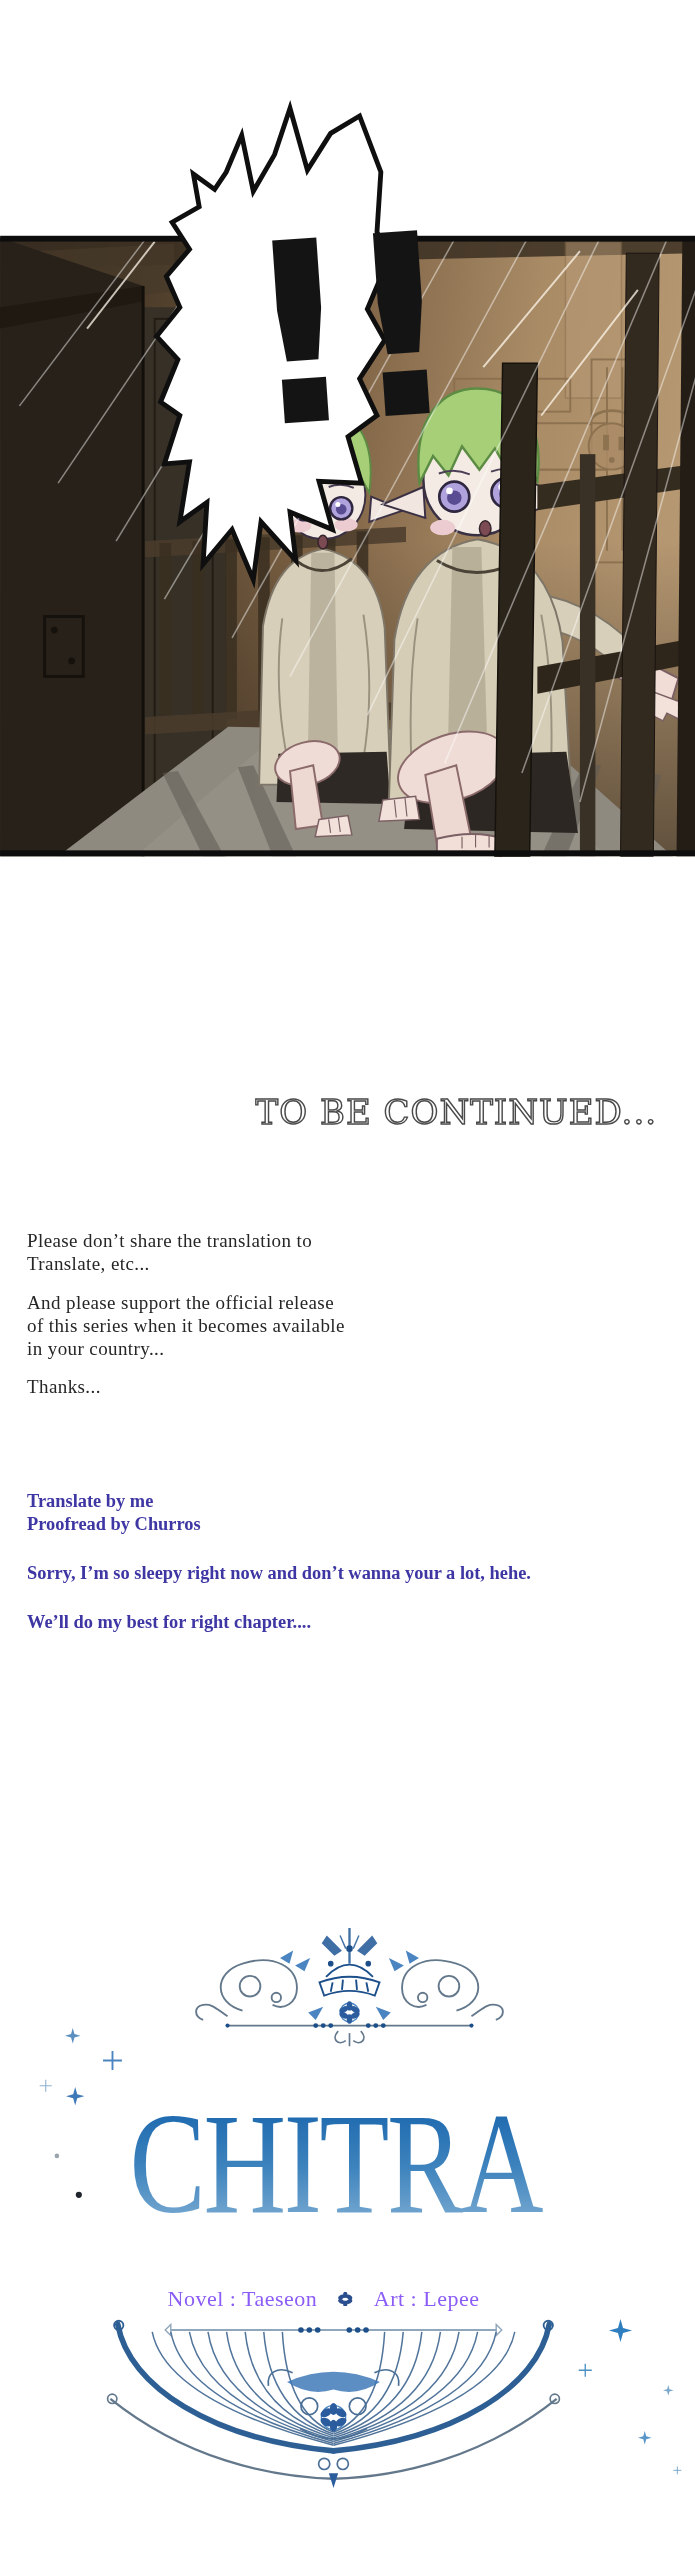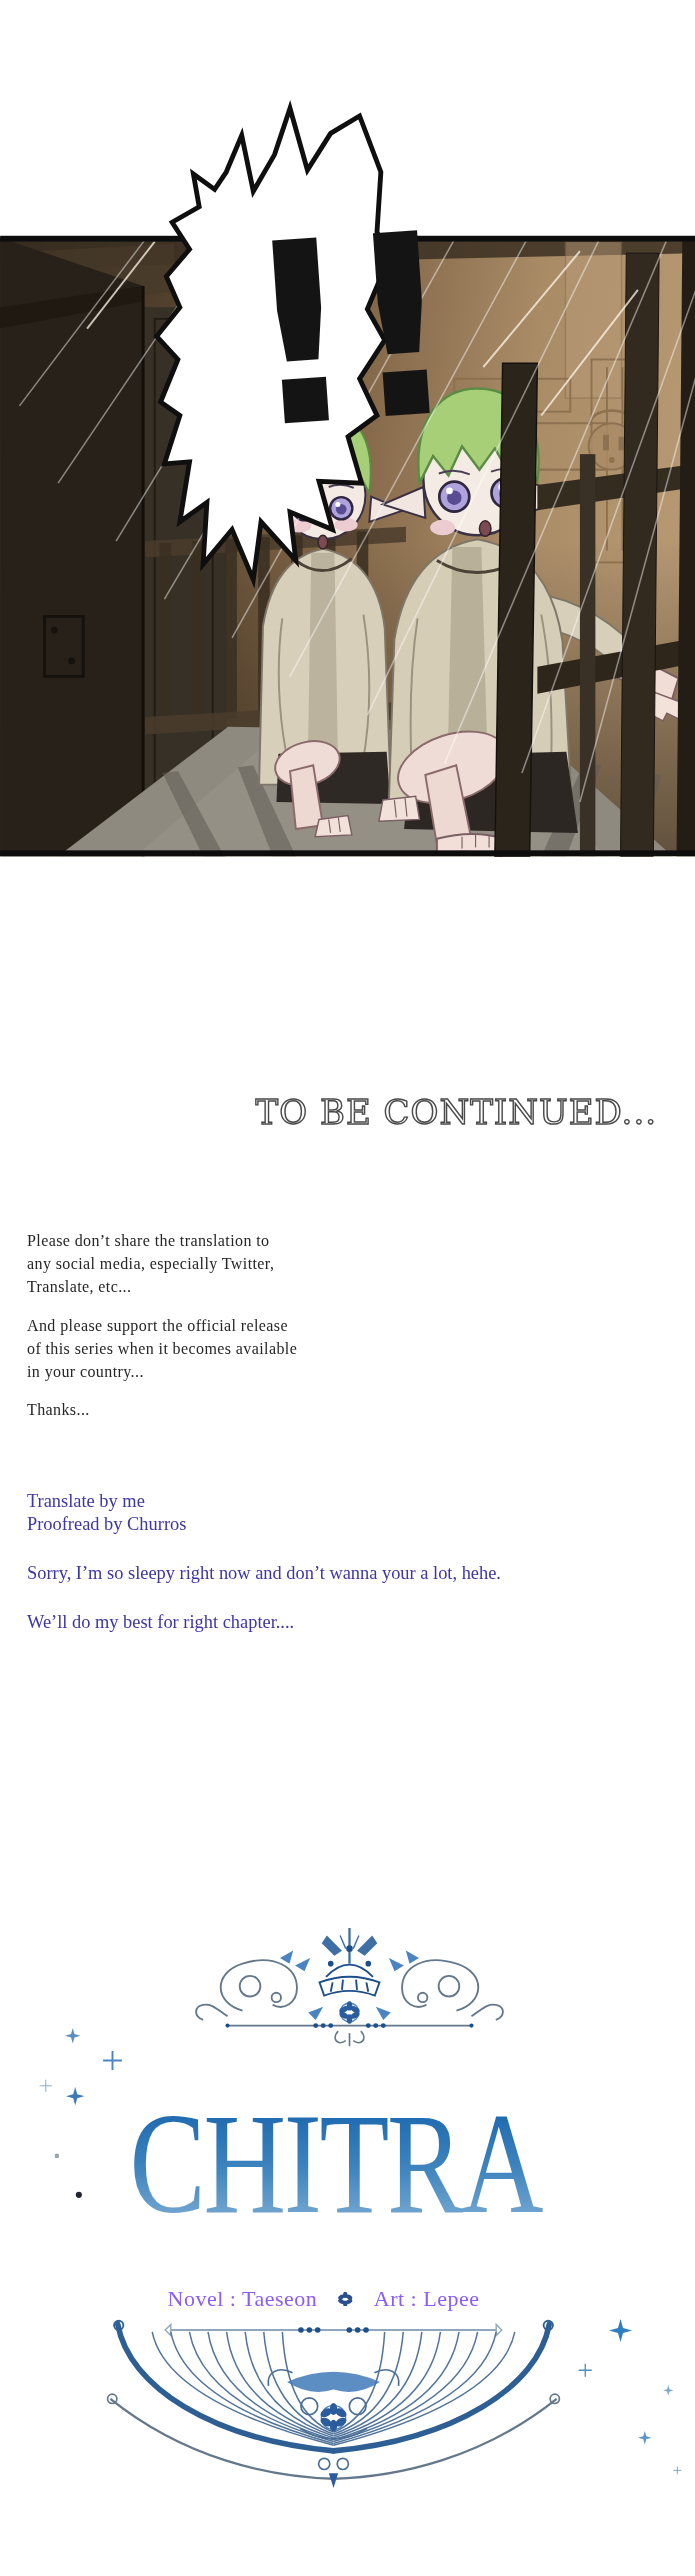--- a/index.html
+++ b/index.html
@@ -14,28 +14,29 @@
     text-align:right;
     font-family:"DejaVu Serif", serif;
     font-size:34px;font-weight:500;letter-spacing:1px;
     color:#ffffff;
     -webkit-text-stroke:1.4px #4a4a4a;
     text-shadow:0 0 1px #6a6a6a;
     white-space:nowrap;
   }
   .notice{
     position:absolute;left:27px;top:1229px;width:464px;
-    font-size:16px;line-height:23px;letter-spacing:0.4px;
+    font-size:19px;line-height:23px;letter-spacing:0.4px;
     color:#262626;
   }
   .notice p{margin:0 0 15.5px 0;}
   .notes{
     position:absolute;left:27px;top:1490px;width:618px;
     font-size:18.4px;line-height:23px;
     color:#3e36a3;
+    font-weight:bold;
   }
   .notes p{margin:0 0 26px 0;}
   .line{display:block;}
   .logo-title{
     position:absolute;left:0;top:2093px;width:696px;height:164px;
     margin:0;text-align:center;
     font-family:"Liberation Serif", serif;
     font-size:143px;font-weight:400;line-height:1;letter-spacing:-2.9px;
     background:linear-gradient(180deg,#1b67ae 8%,#3d83bd 45%,#9dc1de 100%);
     -webkit-background-clip:text;background-clip:text;
@@ -244,21 +245,20 @@
         <text x="250" y="438" transform="rotate(-4 290 320)" font-family="DejaVu Sans, sans-serif" font-size="260" font-weight="900" fill="#141414" letter-spacing="-14">!!</text>
       </g>
     </svg>
   </div>
 
   <div class="tbc">TO BE CONTINUED...</div>
 
   <div class="notice">
     <p>
       <span class="line">Please don’t share the translation to</span>
-      <span class="line">any social media, especially Twitter,</span>
       <span class="line">Translate, etc...</span>
     </p>
     <p>
       <span class="line">And please support the official release</span>
       <span class="line">of this series when it becomes available</span>
       <span class="line">in your country...</span>
     </p>
     <p style="margin-top:1px;">
       <span class="line">Thanks...</span>
     </p>

